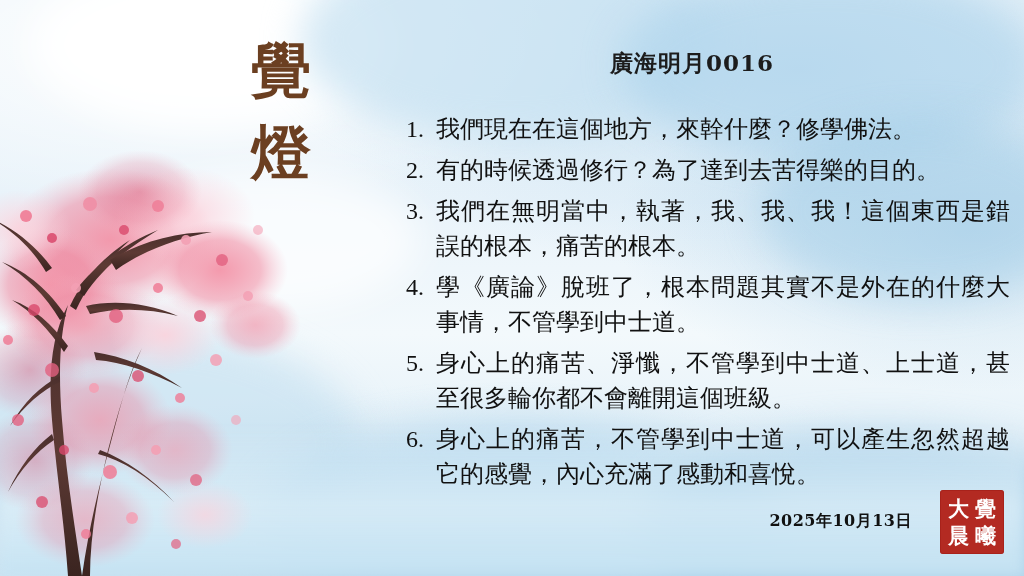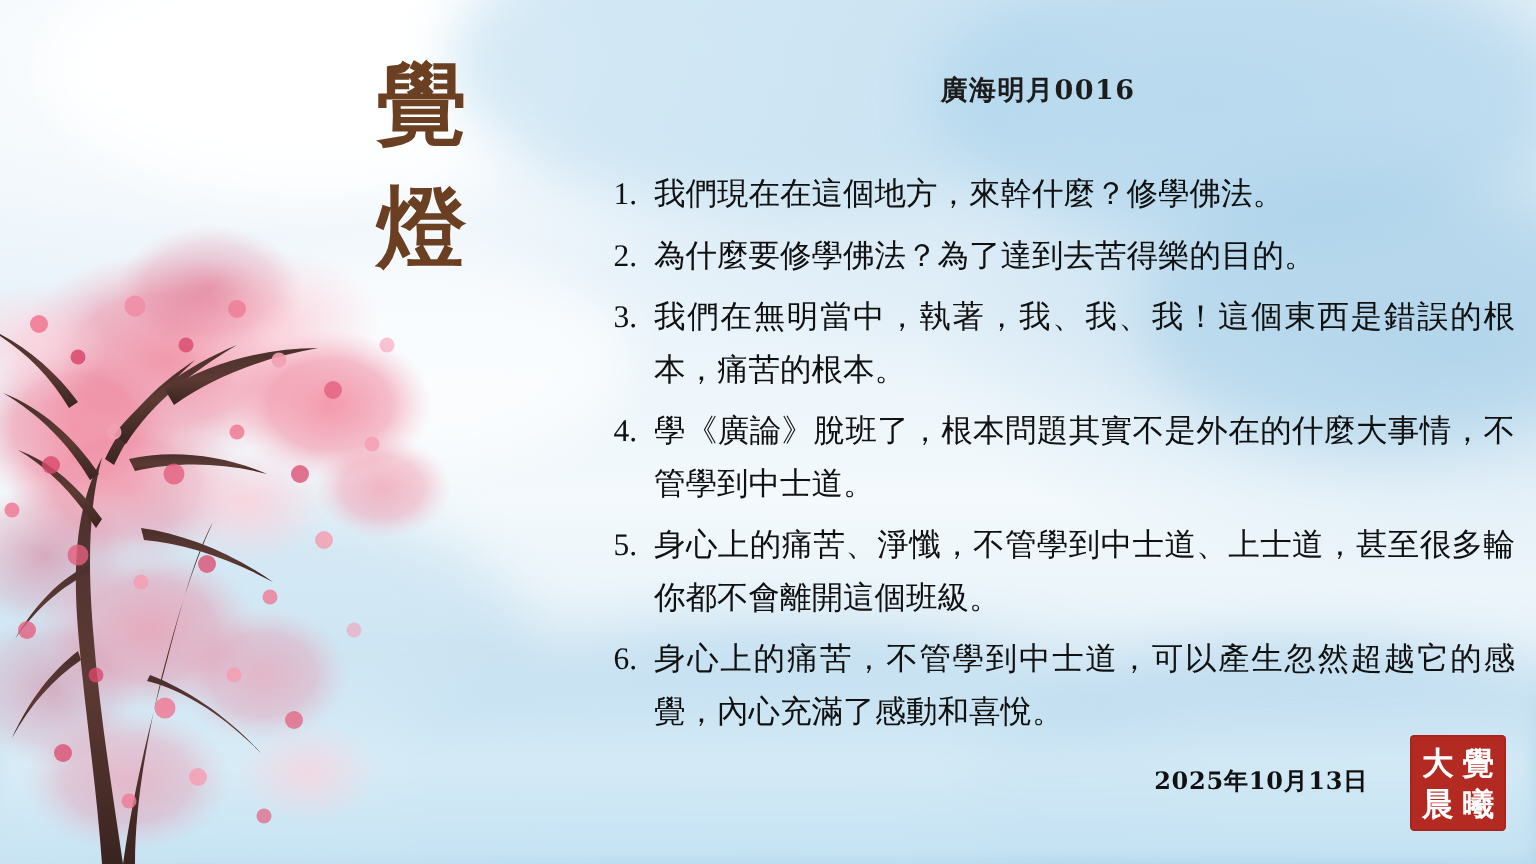--- a/index.html
+++ b/index.html
@@ -85,36 +85,36 @@
 
   
   .headline {
     position: absolute;
     left: 400px;
     top: 48px;
     width: 584px;
     text-align: center;
     font-family: "DejaVu Serif", serif;
     font-weight: 700;
-    font-size: 18px;
+    font-size: 23px;
     color: #1c1c1c;
     letter-spacing: 1px;
   }
 
   
   .body-list {
     position: absolute;
     left: 398px;
     top: 112px;
     width: 580px;
     margin: 0;
     padding: 0 0 0 32px;
     list-style: decimal;
     font-family: "DejaVu Serif", serif;
-    font-size: 21px;
+    font-size: 24px;
     line-height: 35px;
     color: #111111;
   }
   .body-list li {
     margin-bottom: 6px;
     padding-left: 6px;
     text-align: justify;
   }
   .body-list li::marker {
     font-family: "Liberation Serif", serif;
@@ -272,21 +272,21 @@
 
   <div class="vtitle">
     <span class="ch ch1">覺</span>
     <span class="ch ch2">燈</span>
   </div>
 
   <div class="headline">廣海明月0016</div>
 
   <ol class="body-list">
     <li>我們現在在這個地方，來幹什麼？修學佛法。</li>
-    <li>為什麼要修學佛法？為了達到去苦得樂的目的。</li>
+    <li>有的時候透過修行？為了達到去苦得樂的目的。</li>
     <li>我們在無明當中，執著，我、我、我！這個東西是錯誤的根本，痛苦的根本。</li>
     <li>學《廣論》脫班了，根本問題其實不是外在的什麼大事情，不管學到中士道。</li>
     <li>身心上的痛苦、淨懺，不管學到中士道、上士道，甚至很多輪你都不會離開這個班級。</li>
     <li>身心上的痛苦，不管學到中士道，可以產生忽然超越它的感覺，內心充滿了感動和喜悅。</li>
   </ol>
 
   <div class="date">2025年10月13日</div>
 
   <div class="seal">
     <div class="grid">

